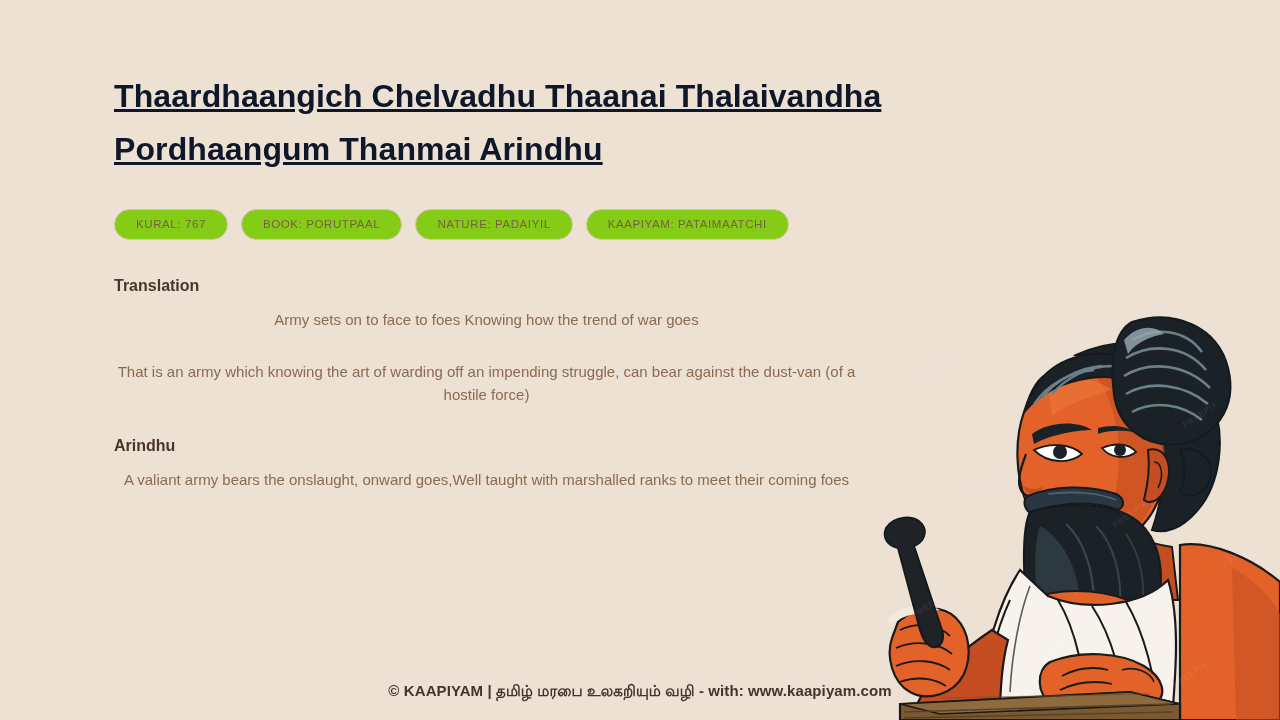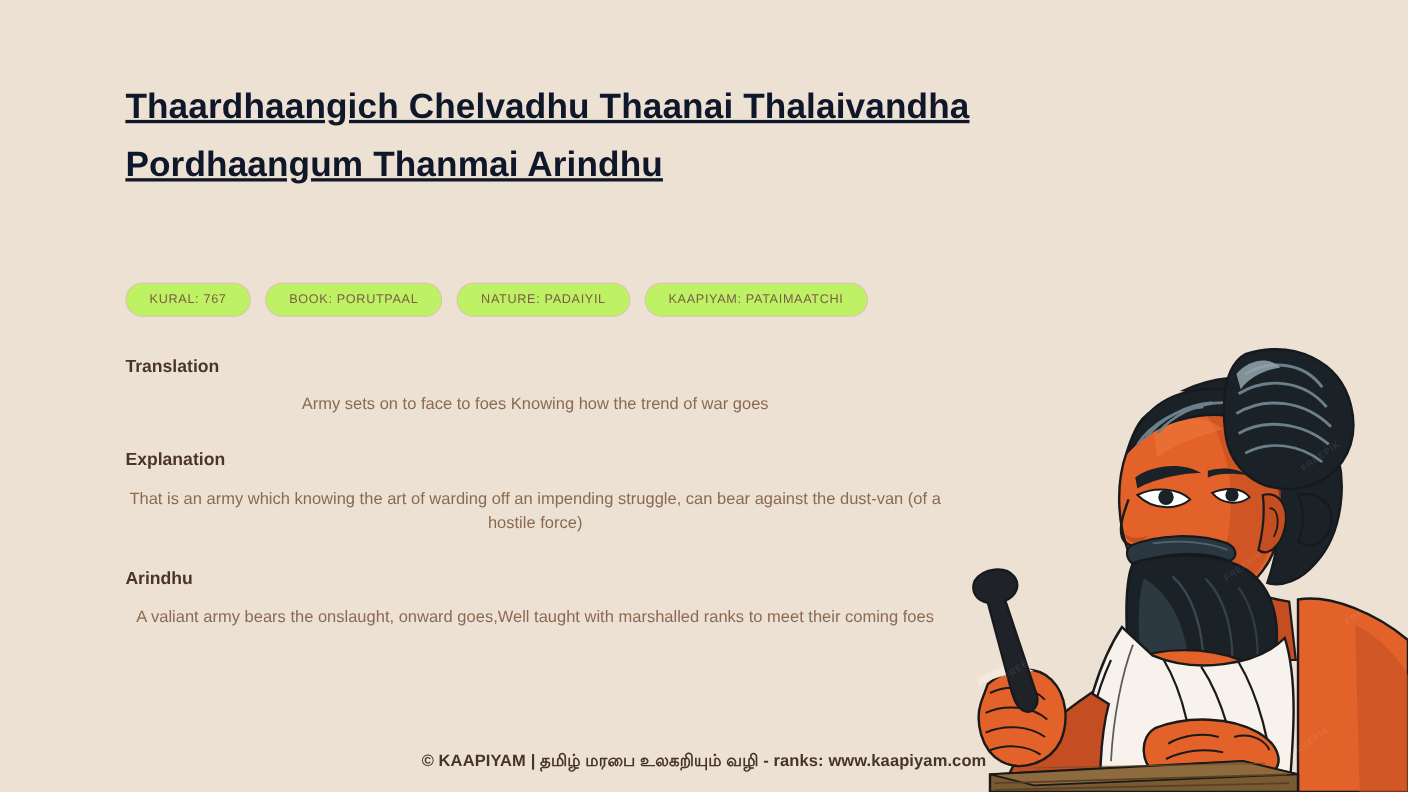--- a/index.html
+++ b/index.html
@@ -76,29 +76,28 @@
   }
 
   .badges {
     display: flex;
     flex-wrap: wrap;
     gap: 13px;
     margin-top: 33px;
   }
   .badge {
     border: 1px solid #d8c4ad;
-    background: #bef264;
+    background: #84cc16;
     border-radius: 999px;
     padding: 9px 21px;
     font-size: 11.5px;
     letter-spacing: 0.6px;
     color: #7b5e45;
     white-space: nowrap;
     line-height: 1;
-    margin-top: 48px;
   }
 
   .section {
     margin-top: 30px;
   }
   .section.first {
     margin-top: 36px;
   }
   .section-heading {
     font-size: 16px;
@@ -277,26 +276,25 @@
       <span class="badge">NATURE: PADAIYIL</span>
       <span class="badge">KAAPIYAM: PATAIMAATCHI</span>
     </div>
 
     <div class="section first">
       <h2 class="section-heading">Translation</h2>
       <p class="section-body">Army sets on to face to foes Knowing how the trend of war goes</p>
     </div>
 
     <div class="section">
-      <h2 class="section-heading">Explanation</h2>
       <p class="section-body">That is an army which knowing the art of warding off an impending struggle, can bear against the dust-van (of a hostile force)</p>
     </div>
 
     <div class="section">
       <h2 class="section-heading">Arindhu</h2>
       <p class="section-body">A valiant army bears the onslaught, onward goes,Well taught with marshalled ranks to meet their coming foes</p>
     </div>
 
   </div>
 
-  <div class="footer">© KAAPIYAM | தமிழ் மரபை உலகறியும் வழி - ranks: www.kaapiyam.com</div>
+  <div class="footer">© KAAPIYAM | தமிழ் மரபை உலகறியும் வழி - with: www.kaapiyam.com</div>
 
 </div>
 
 </body></html>

